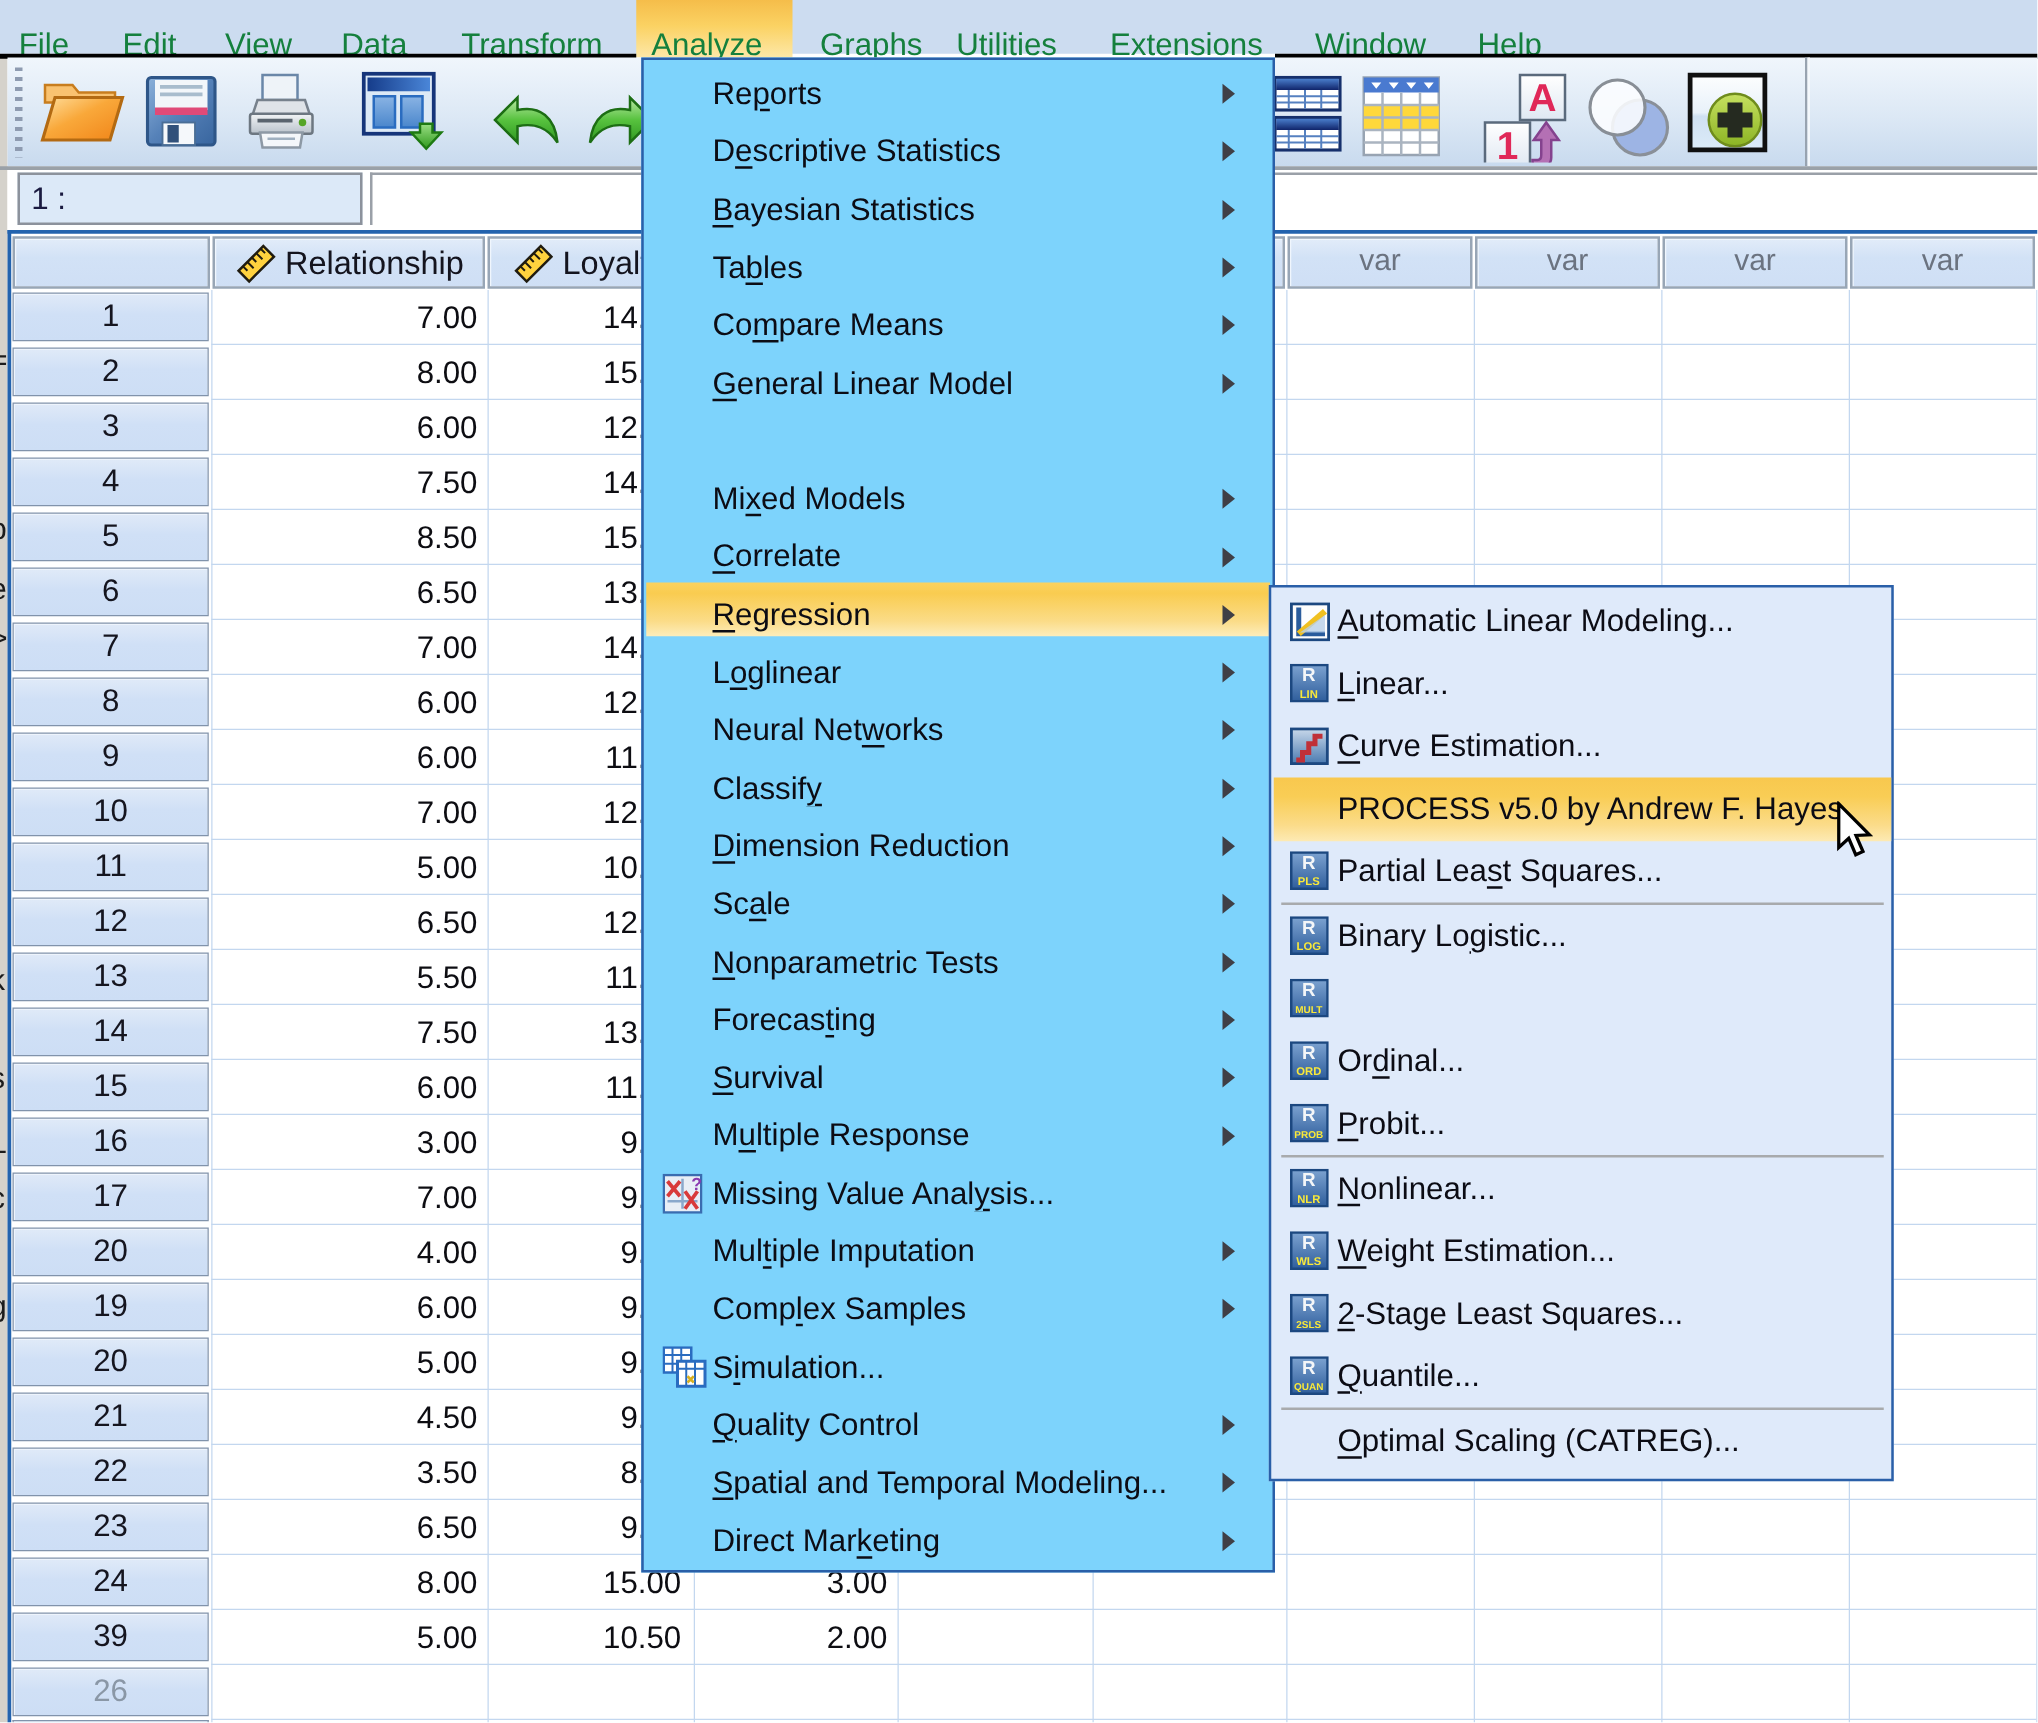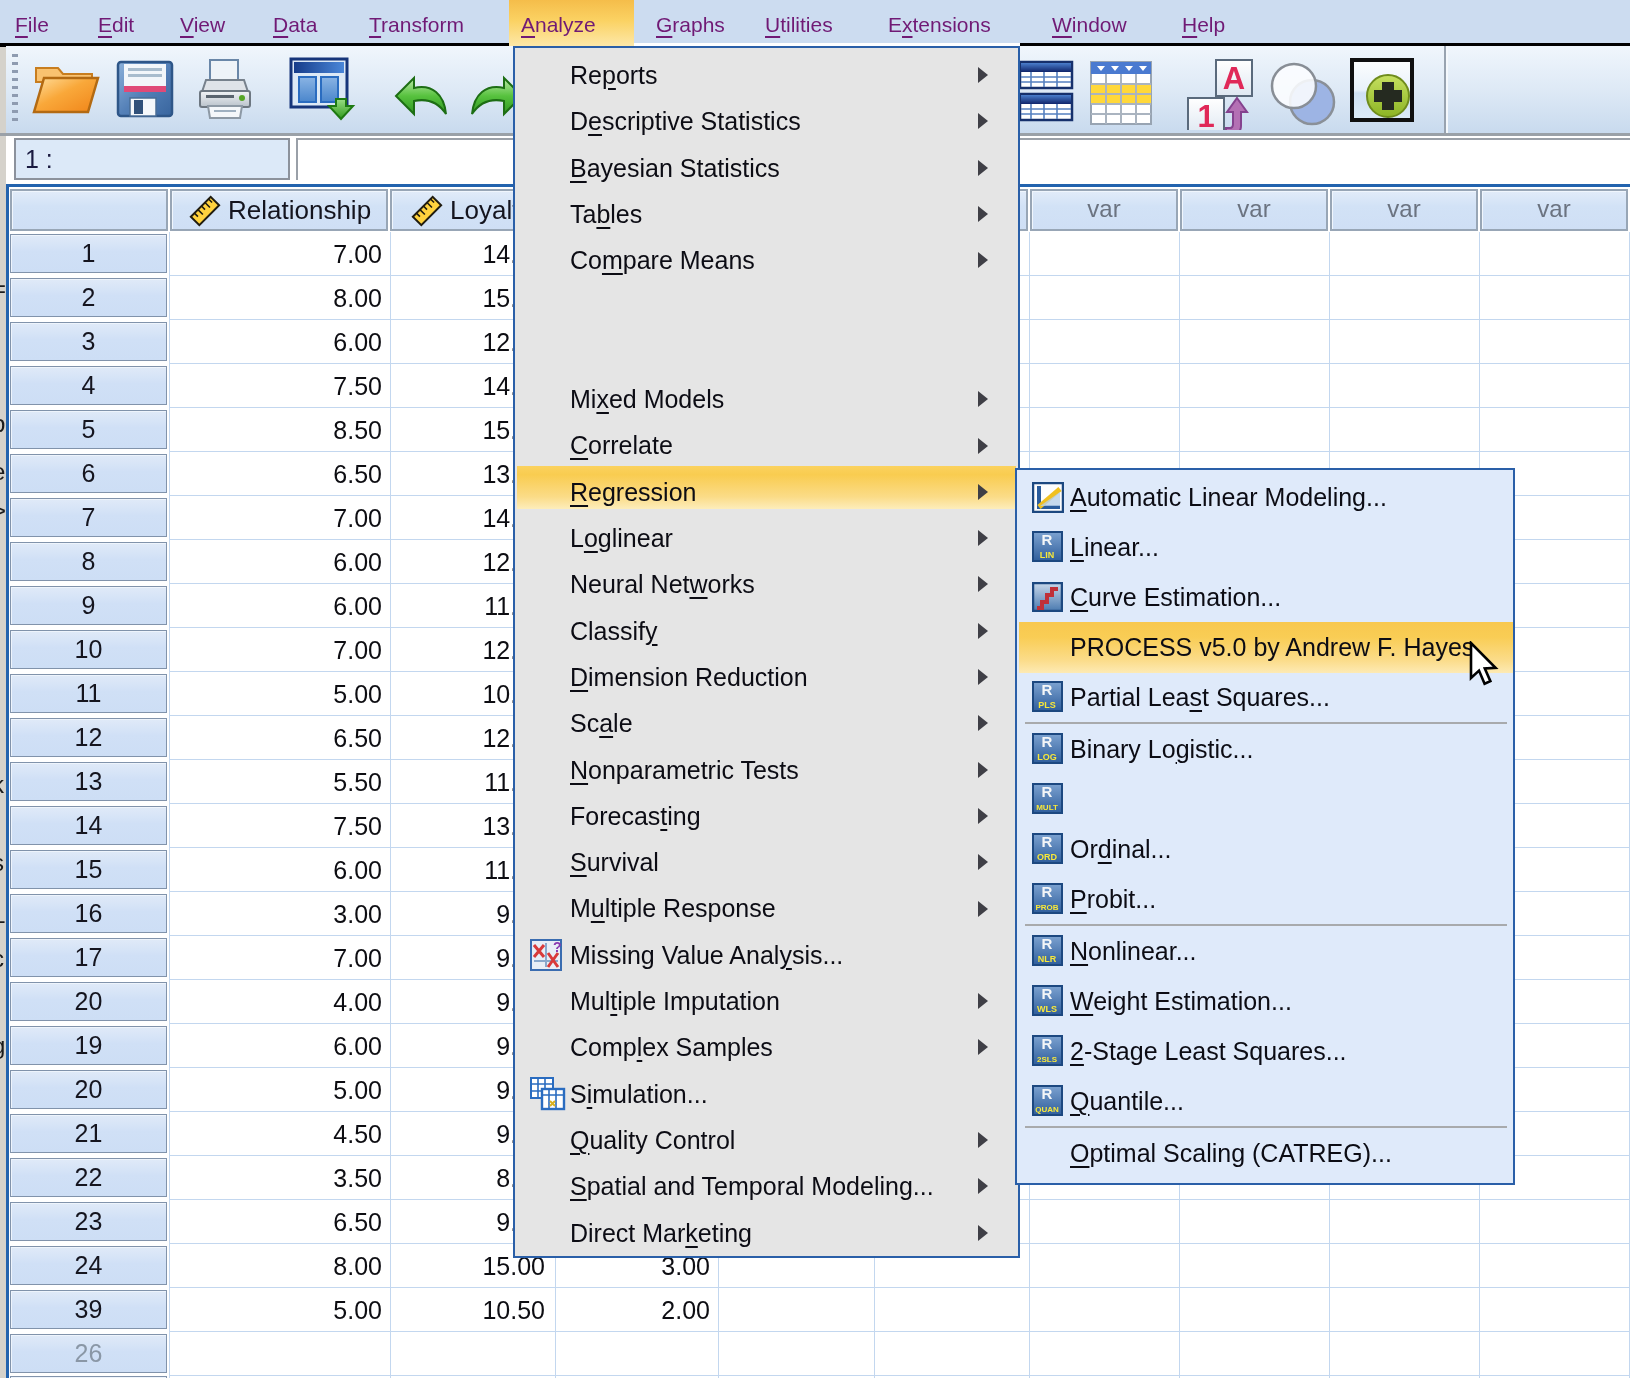--- a/index.html
+++ b/index.html
@@ -1,21 +1,21 @@
 <!DOCTYPE html>
 <html><head><meta charset="utf-8">
 <style>
 * { margin:0; padding:0; box-sizing:border-box; }
 html,body { width:1630px; height:1378px; overflow:hidden; }
 body { font-family:"Liberation Sans", sans-serif; background:#fff; position:relative; }
 .abs { position:absolute; }
 u { text-decoration-thickness:2px; text-underline-offset:4px; }
 
 #menubar { left:0; top:0; width:1630px; height:43px; background:#ccdcf0; }
-.mitem { position:absolute; top:0; height:43px; line-height:49px; font-size:21px; color:#701a75; white-space:nowrap; }
+.mitem { position:absolute; top:12px; height:43px; line-height:49px; font-size:25px; color:#15803d; white-space:nowrap; }
 .mbline { position:absolute; top:43px; height:4px; background:#000; }
 #anahl { left:509px; top:0; width:125px; height:46px; background:linear-gradient(180deg,#f5bd4a 0%,#fbd263 45%,#fde8a8 100%); }
 
 #toolbar { left:6px; top:46px; width:1624px; height:87px; background:linear-gradient(180deg,#f0f6fc 0%,#dce8f5 55%,#c8daee 100%); }
 #tbpanel-r { left:1444px; top:46px; width:2px; height:87px; background:#98a3b0; }
 #tbpanel-r2 { left:1446px; top:46px; width:2px; height:87px; background:#f4f8fc; }
 #tbbot { left:0px; top:133px; width:1630px; height:3px; background:#9aa1a8; }
 #grip { left:12px; top:54px; width:6px; height:72px; background:repeating-linear-gradient(180deg,#8e9bb0 0 3px,transparent 3px 8px); }
 
 #cellrefrow { left:6px; top:136px; width:1624px; height:48px; background:#fff; }
@@ -25,21 +25,21 @@
 #gridleftline { left:6px; top:184px; width:3px; height:1194px; background:#2363ae; }
 
 .hcell { position:absolute; top:189px; height:42px; background:linear-gradient(180deg,#e2ecf9 0%,#d2e2f6 40%,#cfdff5 100%); border:2px solid #98a6b6; box-shadow:inset 1px 1px 0 #f0f6fd; }
 .hdrtxt { font-size:26px; color:#14141e; line-height:38px; white-space:nowrap; }
 .rowhdr { position:absolute; left:10px; width:157px; height:39px; background:linear-gradient(180deg,#e0eaf8 0%,#d0e0f6 45%,#cddef5 100%); border:1px solid #8193ab; box-shadow:inset 1px 1px 0 #eef4fc; font-size:25px; color:#15151f; text-align:center; line-height:37px; }
 .gl-h { position:absolute; left:169px; width:1460px; height:1px; background:#c3d7ef; }
 .gl-v { position:absolute; top:232px; width:1px; height:1146px; background:#c3d7ef; }
 .dcell { position:absolute; height:44px; font-size:25px; color:#0d0d12; text-align:right; line-height:44px; }
 .vartxt { position:absolute; top:189px; height:42px; font-size:24px; color:#6b7380; text-align:center; line-height:40px; }
 
-#mainmenu { left:513px; top:46px; width:507px; height:1212px; background:#e5e5e5; border:2px solid #2a5fa8; }
+#mainmenu { left:513px; top:46px; width:507px; height:1212px; background:#7dd3fc; border:2px solid #2a5fa8; }
 .mmi { position:absolute; left:2px; width:499px; font-size:25px; color:#0c0c14; white-space:nowrap; }
 .mmi .txt { position:absolute; left:53px; top:0; }
 .arrow { position:absolute; right:28px; top:50%; margin-top:-8px; width:0; height:0; border-left:10px solid #3f3f46; border-top:8px solid transparent; border-bottom:8px solid transparent; }
 #reghl { position:absolute; left:2px; top:418px; width:499px; height:43px; background:linear-gradient(180deg,#fbd25e 0%,#f9cc50 20%,#fbdc88 72%,#fdedbb 100%); }
 #submenu { left:1015px; top:468px; width:500px; height:717px; background:#dfeafa; border:2px solid #2a5fa8; }
 .smi { position:absolute; left:2px; width:492px; height:50px; font-size:25px; color:#0c0c14; white-space:nowrap; }
 .smi .txt { position:absolute; left:51px; top:0; line-height:50px; }
 .sep { position:absolute; left:8px; width:482px; height:2px; background:#a8aaac; }
 #prochl { position:absolute; left:2px; top:152px; width:494px; height:51px; background:linear-gradient(180deg,#f8c84e 0%,#f9cd55 30%,#fbdc8a 75%,#fdeab4 100%); }
 .micon { position:absolute; left:13px; }
@@ -395,20 +395,24 @@
 <span class="arrow"></span>
 </div>
 <div class="mmi" style="top:142.89999999999998px;height:46.3px;line-height:46.3px">
 <span class="txt">Ta<u>b</u>les</span>
 <span class="arrow"></span>
 </div>
 <div class="mmi" style="top:189.2px;height:46.3px;line-height:46.3px">
 <span class="txt">Co<u>m</u>pare Means</span>
 <span class="arrow"></span>
 </div>
+<div class="mmi" style="top:235.5px;height:46.3px;line-height:46.3px">
+<span class="txt"><u>G</u>eneral Linear Model</span>
+<span class="arrow"></span>
+</div>
 <div class="mmi" style="top:328.09999999999997px;height:46.3px;line-height:46.3px">
 <span class="txt">Mi<u>x</u>ed Models</span>
 <span class="arrow"></span>
 </div>
 <div class="mmi" style="top:374.4px;height:46.3px;line-height:46.3px">
 <span class="txt"><u>C</u>orrelate</span>
 <span class="arrow"></span>
 </div>
 <div class="mmi" style="top:420.7px;height:46.3px;line-height:46.3px">
 <span class="txt"><u>R</u>egression</span>

